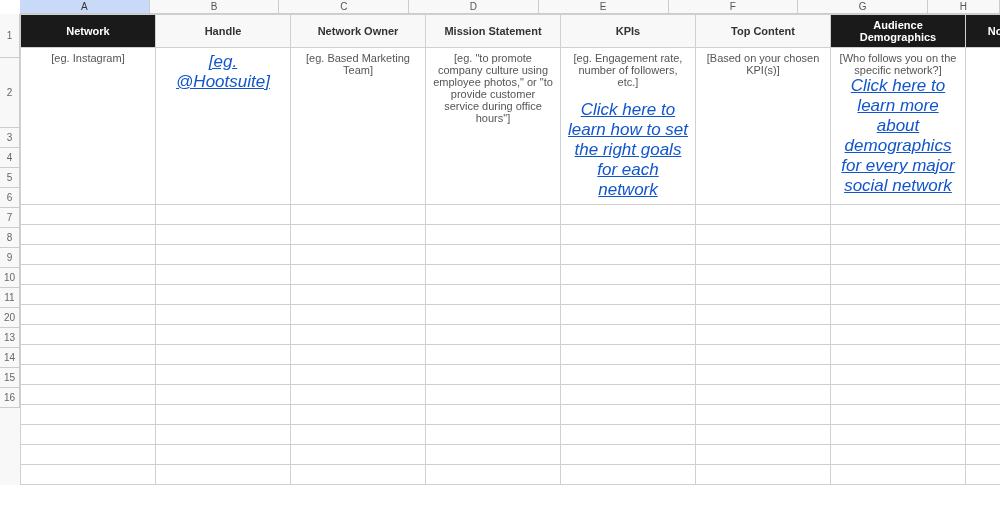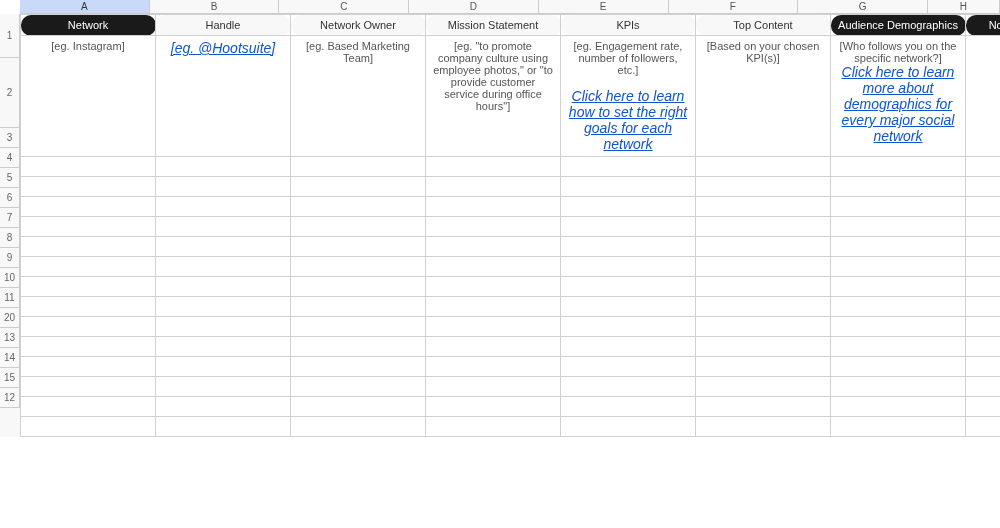--- a/index.html
+++ b/index.html
@@ -59,25 +59,24 @@
     .main-table td,
     .main-table th {
       border: 1px solid #d0d0d0;
       padding: 4px 6px;
       vertical-align: top;
       font-size: 11px;
     }
 
     .main-table thead th {
       background: #f8f8f8;
-      font-weight: normal;
+      font-weight: bold;
       color: #333;
       text-align: center;
       vertical-align: middle;
-      border-radius: 10px;
     }
 
     .header-network {
       background: #1a1a1a !important;
       color: #fff !important;
       font-weight: bold;
       text-align: center;
       vertical-align: middle;
     }
 
@@ -106,21 +105,21 @@
       height: 70px;
       vertical-align: top;
       text-align: center;
     }
 
     .link-text {
       color: #1155cc;
       text-decoration: underline;
       font-style: italic;
       cursor: pointer;
-      font-size: 14px;
+      font-size: 17px;
     }
 
     .placeholder-text {
       color: #555;
       font-size: 11px;
     }
 
     .spreadsheet-outer {
       width: 1000px;
       overflow: hidden;
@@ -176,21 +175,21 @@
       <div class="row-number">6</div>
       <div class="row-number">7</div>
       <div class="row-number">8</div>
       <div class="row-number">9</div>
       <div class="row-number">10</div>
       <div class="row-number">11</div>
       <div class="row-number">20</div>
       <div class="row-number">13</div>
       <div class="row-number">14</div>
       <div class="row-number">15</div>
-      <div class="row-number">12</div>
+      <div class="row-number">16</div>
     </div>
 
     <table class="main-table">
       <colgroup>
         <col style="width:135px;">
         <col style="width:135px;">
         <col style="width:135px;">
         <col style="width:135px;">
         <col style="width:135px;">
         <col style="width:135px;">

